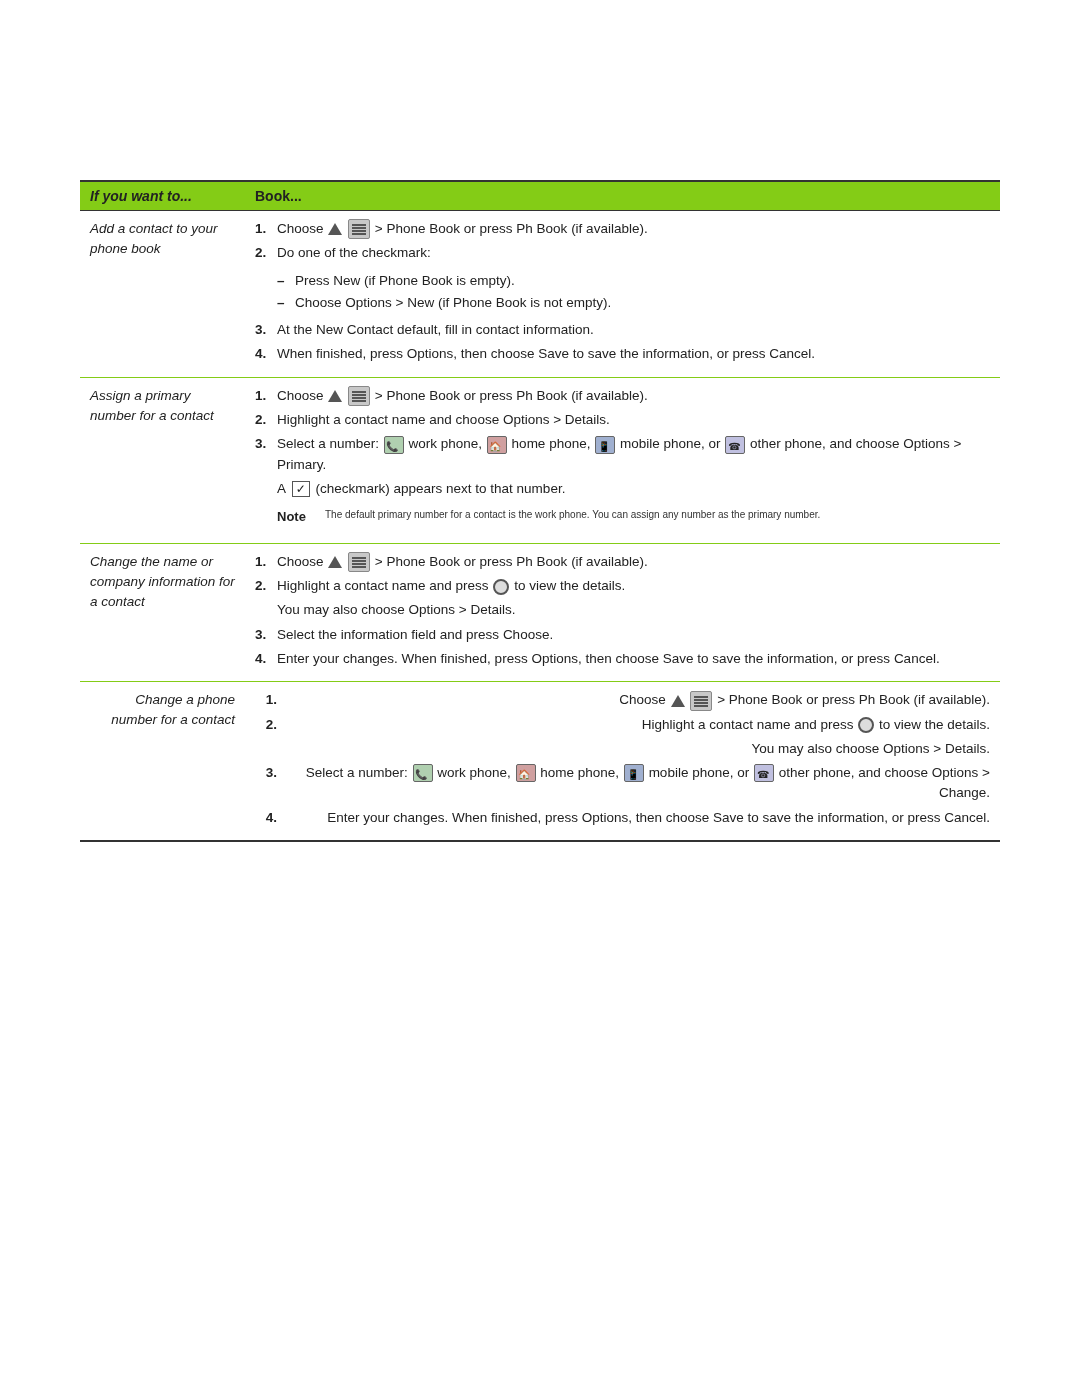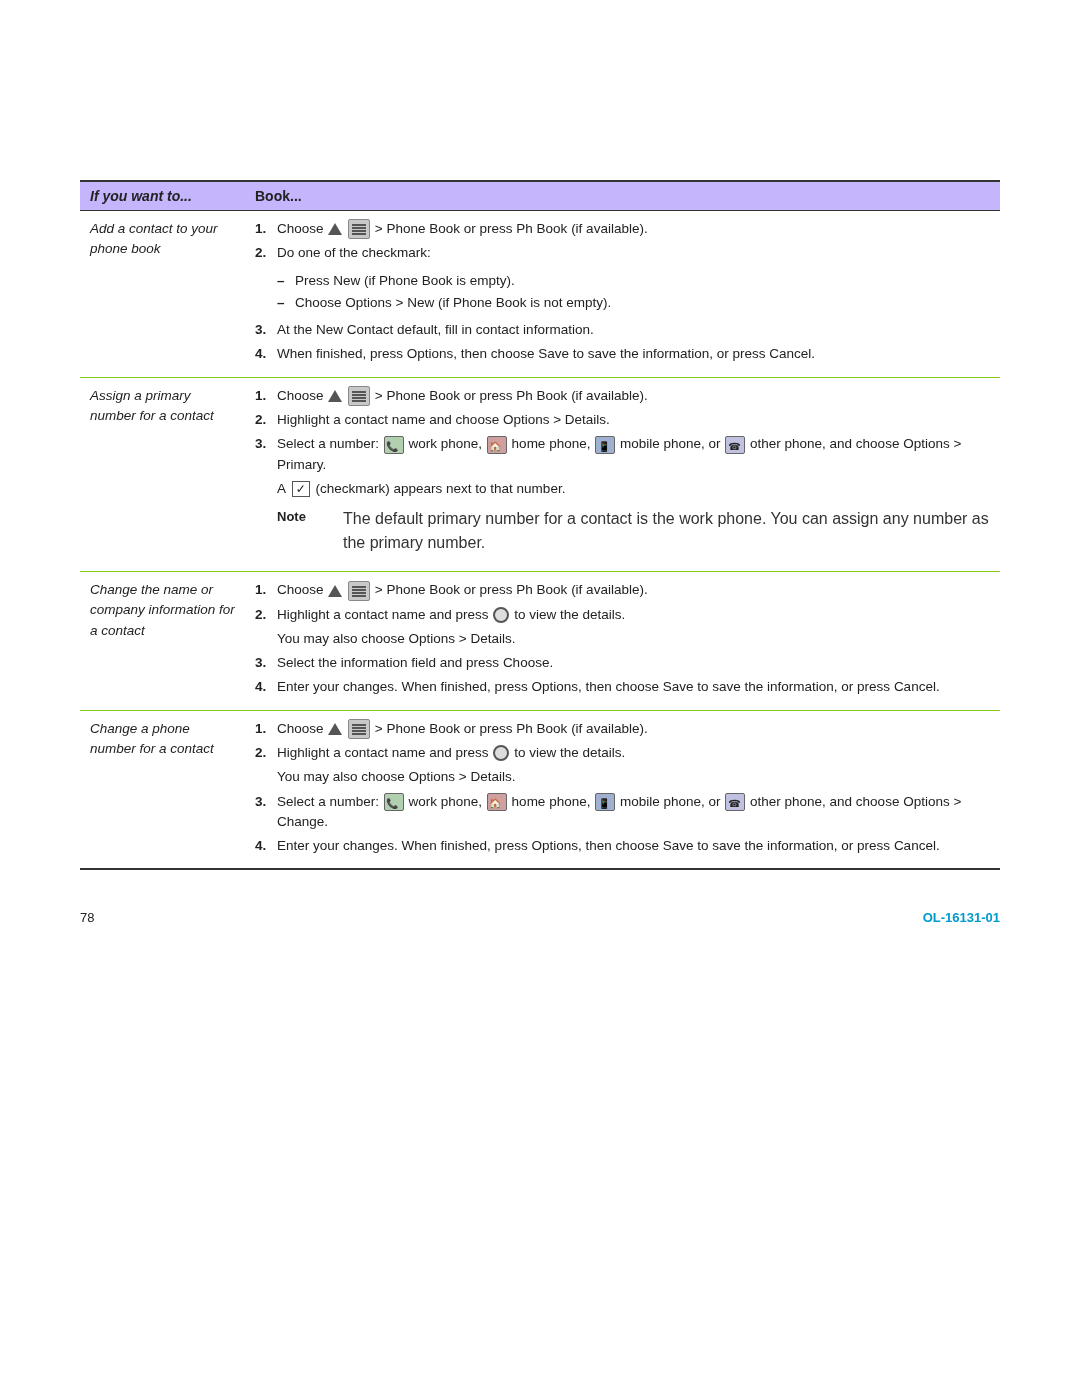--- a/index.html
+++ b/index.html
@@ -18,36 +18,37 @@
       height: 100%;
     }
     .spacer-top { height: 120px; }
     table.main-table {
       width: 100%;
       border-collapse: collapse;
       border-top: 2px solid #333;
       border-bottom: 2px solid #333;
     }
     table.main-table thead tr th {
-      background: #c4b5fd;
+      background: #84cc16;
       text-align: left;
       padding: 6px 10px;
       font-weight: bold;
       font-size: 14px;
       border-bottom: 1px solid #333;
     }
     table.main-table tbody tr td {
       vertical-align: top;
       padding: 8px 10px;
       border-bottom: 1px solid #84cc16;
       font-size: 13.5px;
       line-height: 1.5;
     }
     table.main-table tbody tr:last-child td {
       border-bottom: none;
+      text-align: right;
     }
     .col-if { width: 165px; font-style: italic; }
     .col-then { width: auto; }
     .steps-list {
       list-style: none;
       padding: 0;
       margin: 0;
     }
     .steps-list li {
       display: flex;
@@ -59,30 +60,29 @@
       min-width: 22px;
       flex-shrink: 0;
     }
     .step-content { flex: 1; }
     b { font-weight: normal; }
     .note-block {
       display: flex;
       align-items: flex-start;
       margin-top: 4px;
       margin-bottom: 4px;
-      gap: 18px;
     }
     .note-label {
       font-weight: bold;
       font-size: 13px;
       min-width: 48px;
       flex-shrink: 0;
     }
     .note-text {
-      font-size: 16px;
+      font-size: 10px;
       color: #333;
     }
     
     .icon-triangle {
       display: inline-block;
       width: 0;
       height: 0;
       border-left: 7px solid transparent;
       border-right: 7px solid transparent;
       border-bottom: 12px solid #555;
@@ -406,17 +406,13 @@
               <span class="step-content">Enter your changes. When finished, press <b>Options</b>, then choose <b>Save</b> to save the information, or press <b>Cancel</b>.</span>
             </li>
           </ol>
         </td>
       </tr>
     </tbody>
   </table>
 
   <div class="spacer-bottom"></div>
 
-  <div class="page-footer">
-    <span class="footer-page-num">78</span>
-    <span class="footer-doc-num">OL-16131-01</span>
-  </div>
 </div>
 
 </body></html>

